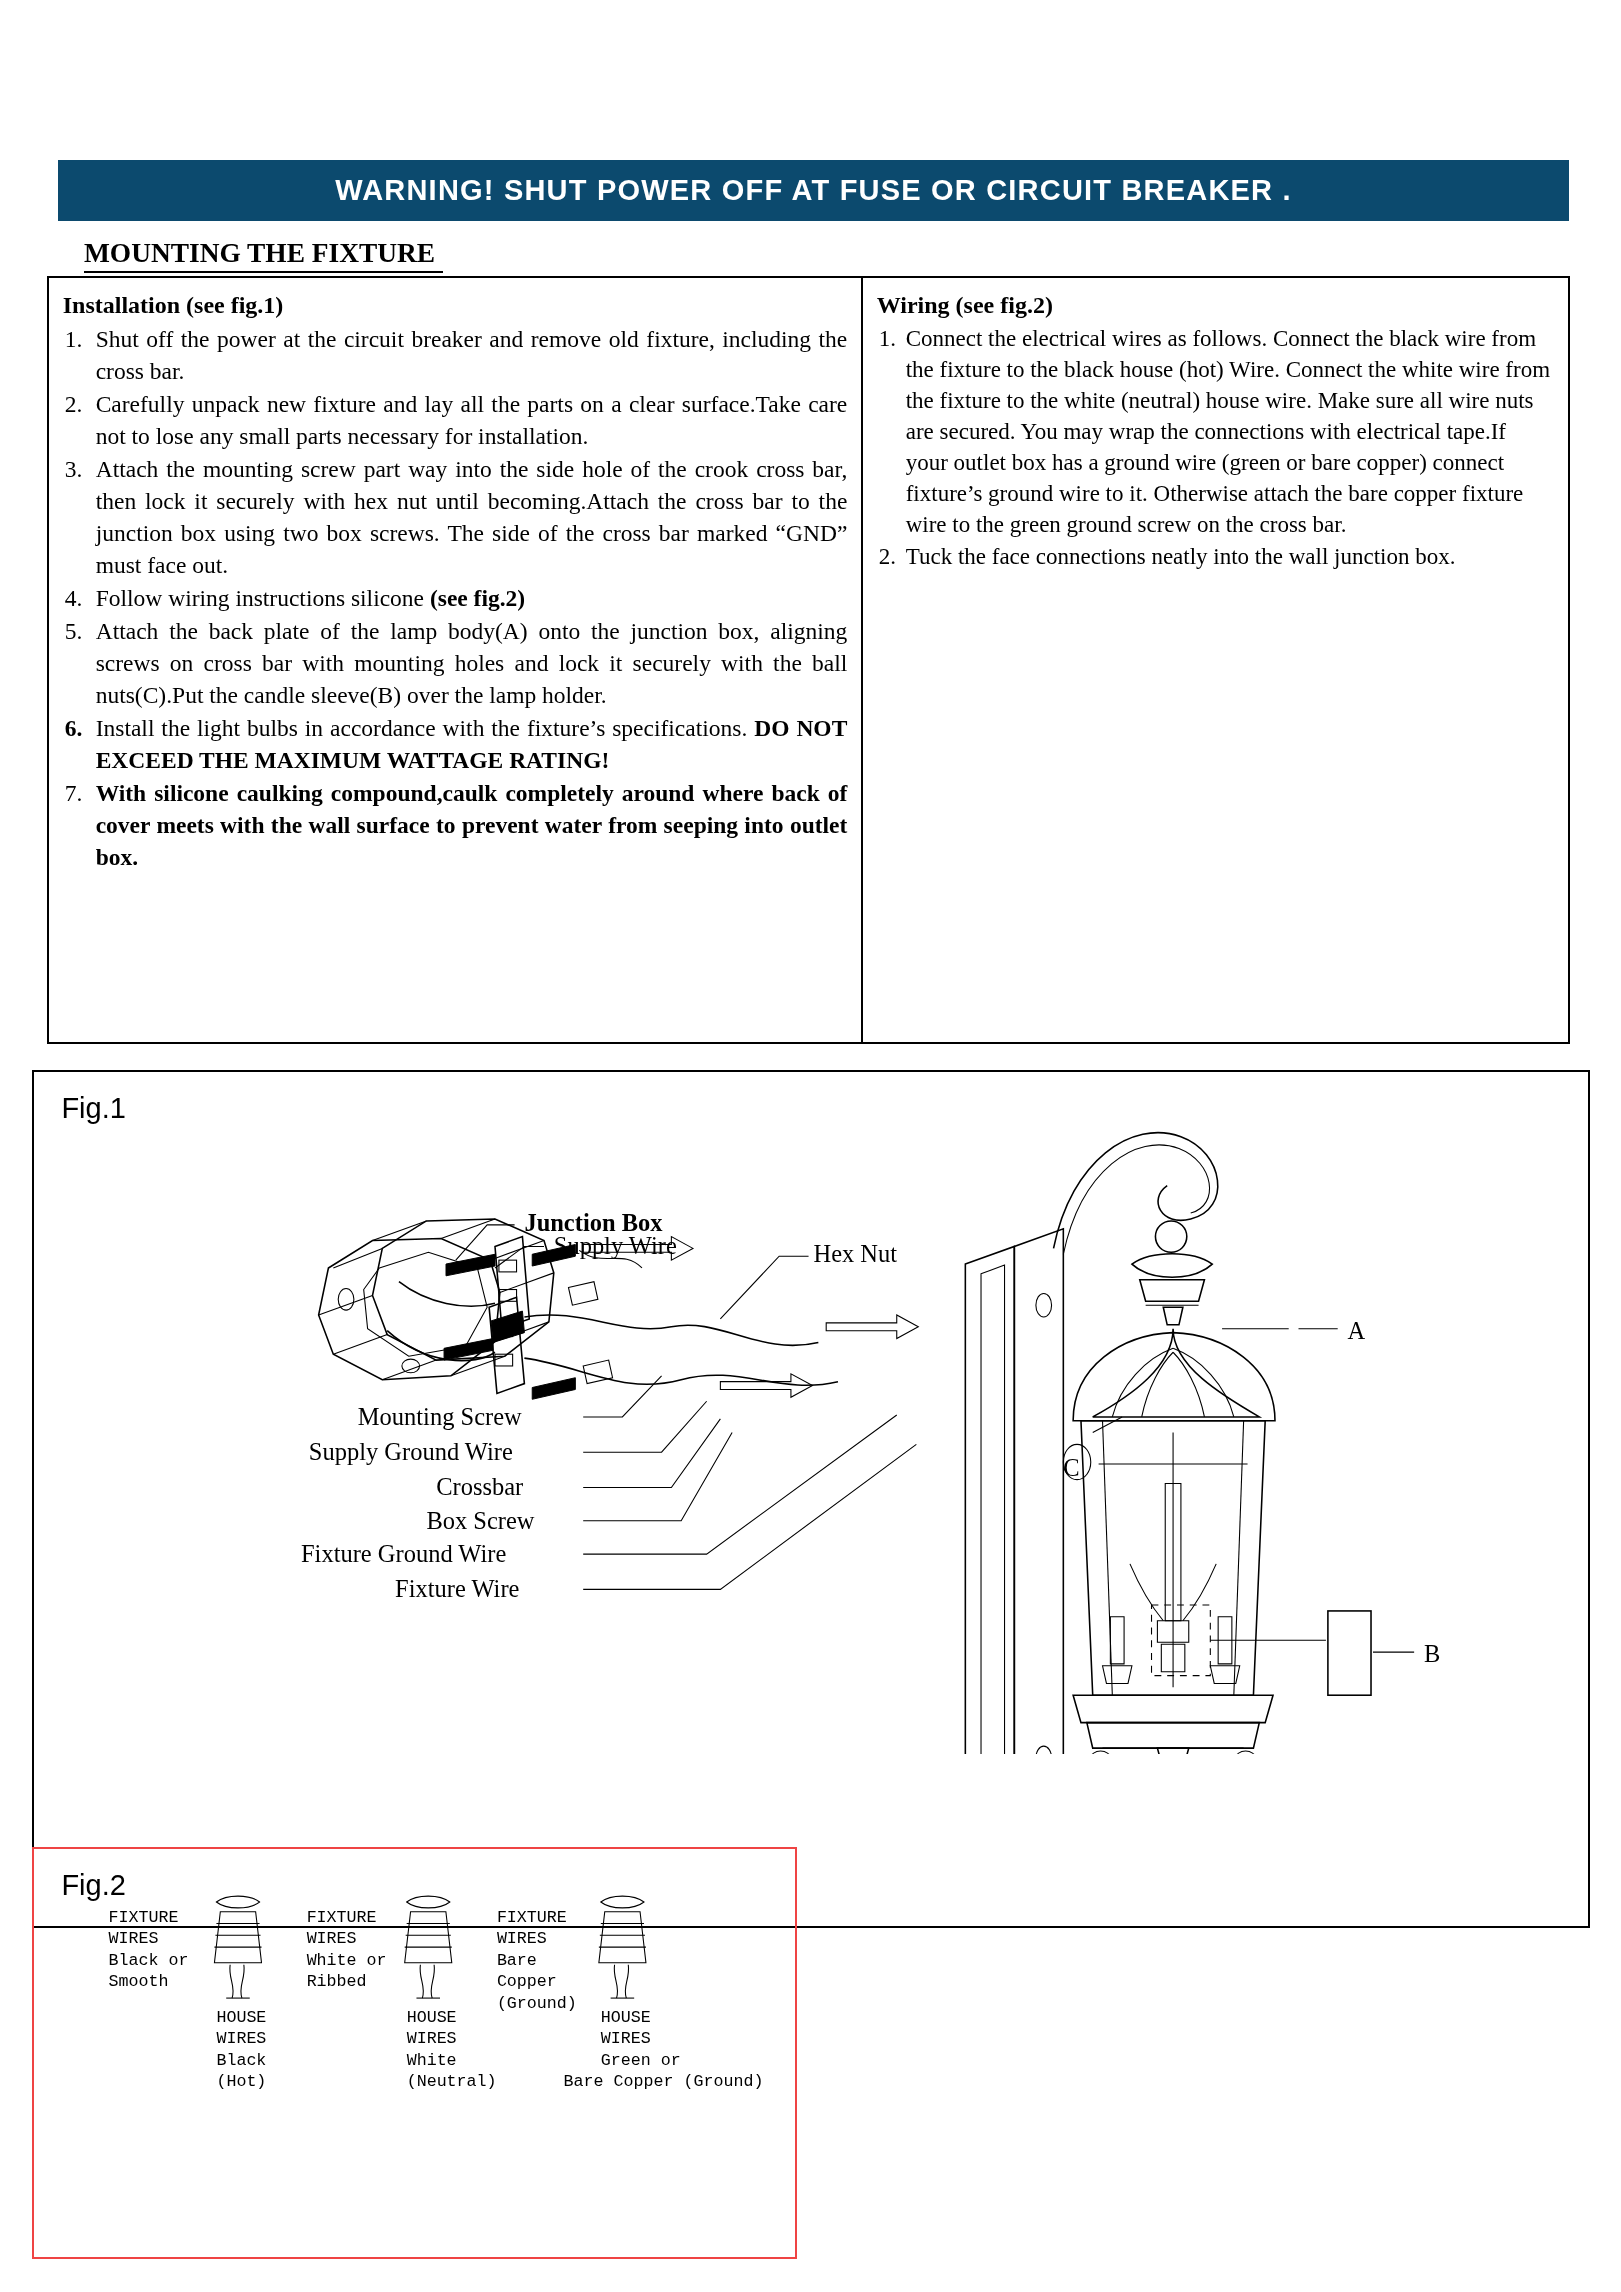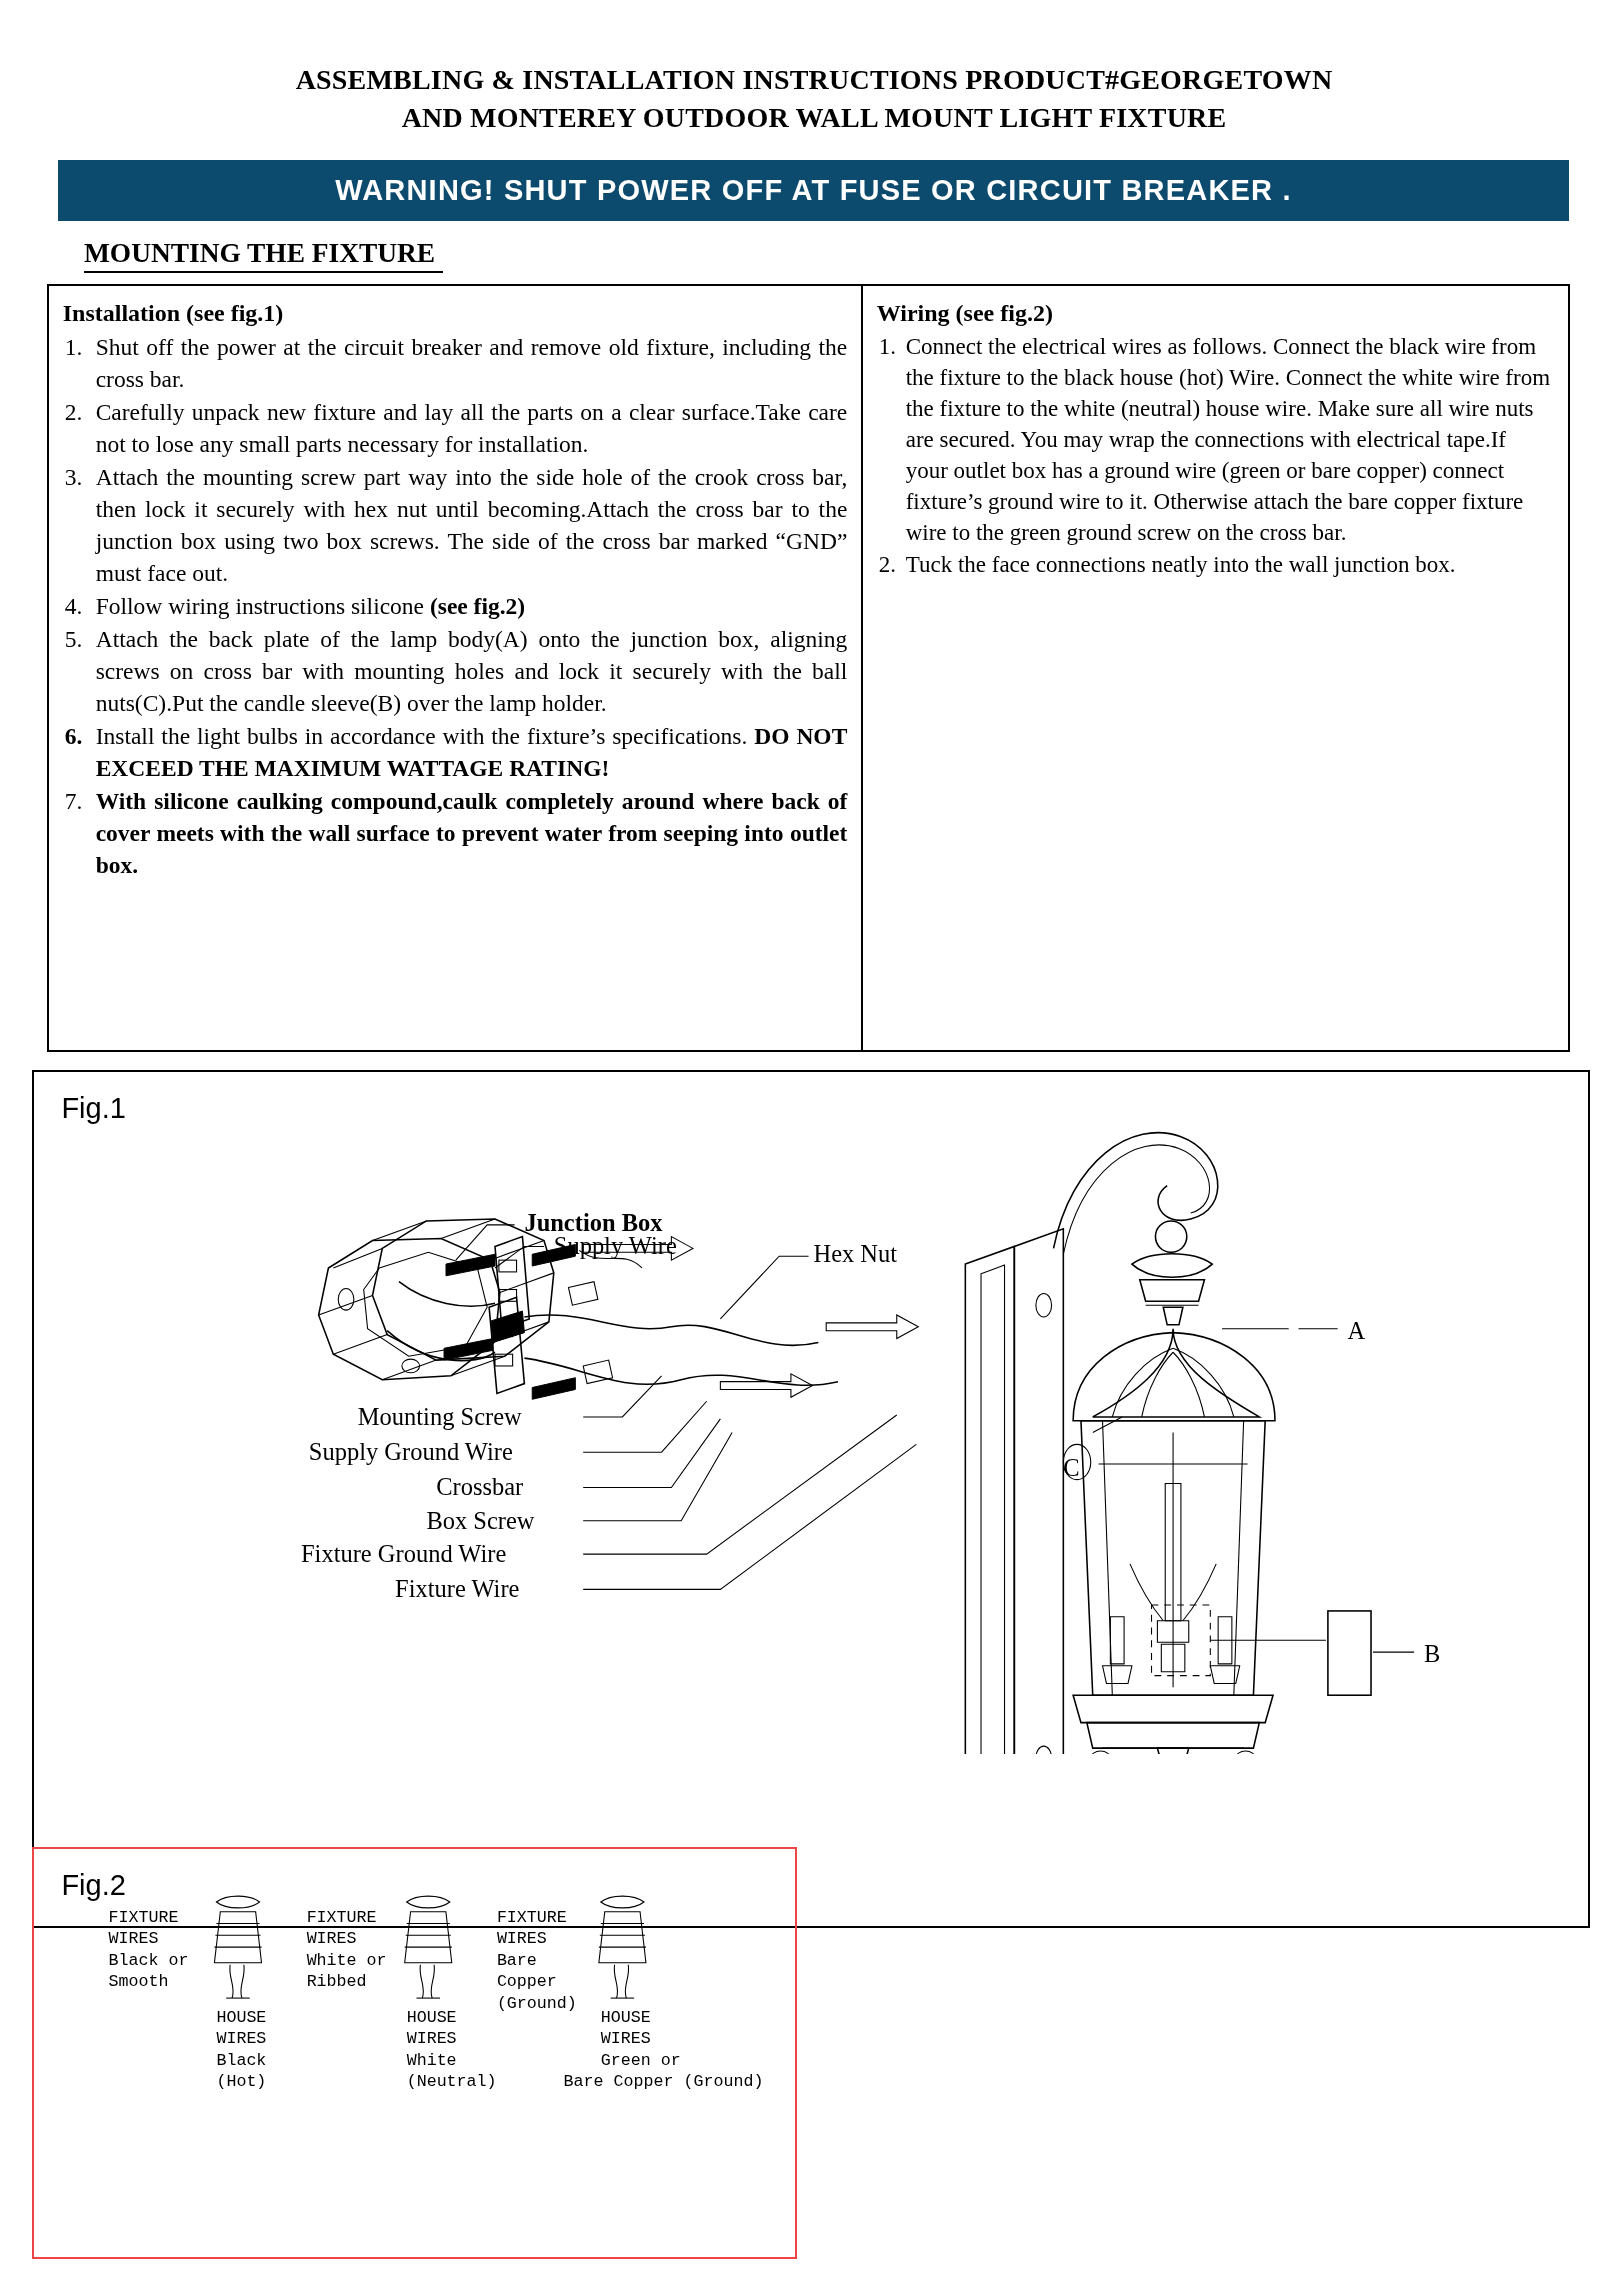--- a/index.html
+++ b/index.html
@@ -73,21 +73,20 @@
   
   .instr-table {
     position: absolute;
     left: 47px;
     top: 276px;
     width: 1523px;
     height: 768px;
     border: 2px solid #000;
     box-sizing: border-box;
     display: flex;
-    margin-top: 8px;
   }
   .col-left {
     width: 814px;
     box-sizing: border-box;
     border-right: 2px solid #000;
     padding: 9.8px 13.7px 0 13.7px;
   }
   .col-right {
     flex: 1;
     box-sizing: border-box;
@@ -168,24 +167,20 @@
   }
   .stroke { fill: none; stroke: #000; stroke-width: 1.6; }
   .stroke-thin { fill: none; stroke: #000; stroke-width: 1.1; }
   .fillblack { fill: #000; stroke: #000; stroke-width: 1; }
 </style>
 </head>
 <body>
 
 <div class="page">
 
-  <div class="doc-title">
-    <span>ASSEMBLING &amp; INSTALLATION INSTRUCTIONS PRODUCT#GEORGETOWN</span>
-    <span class="line2">AND MONTEREY   OUTDOOR WALL MOUNT LIGHT FIXTURE</span>
-  </div>
 
   <div class="warning-bar">
     <span>WARNING!  SHUT  POWER  OFF  AT  FUSE  OR  CIRCUIT  BREAKER .</span>
   </div>
 
   <div class="mount-heading">MOUNTING THE FIXTURE</div>
 
   <div class="instr-table">
 
     <div class="col-left">

